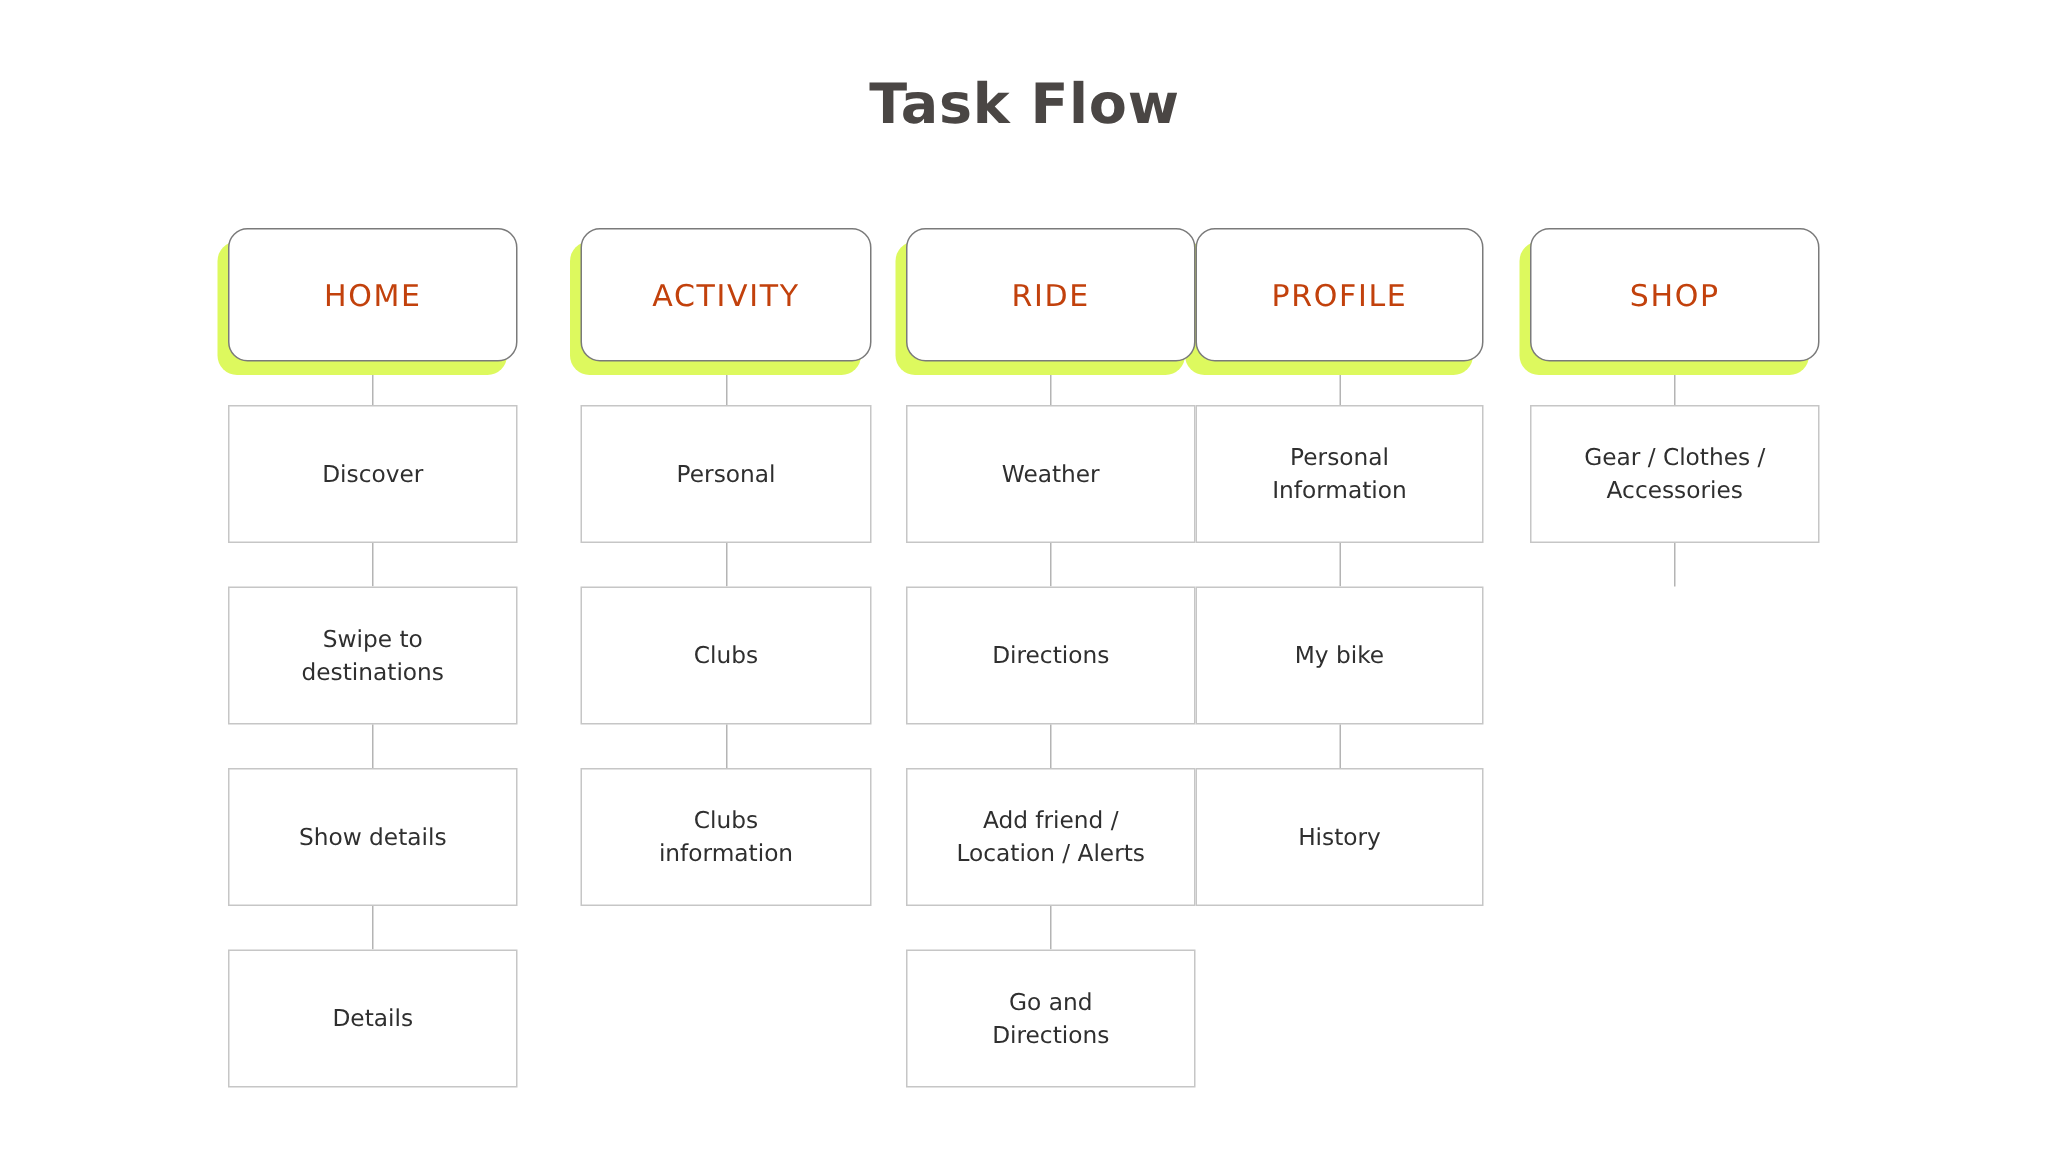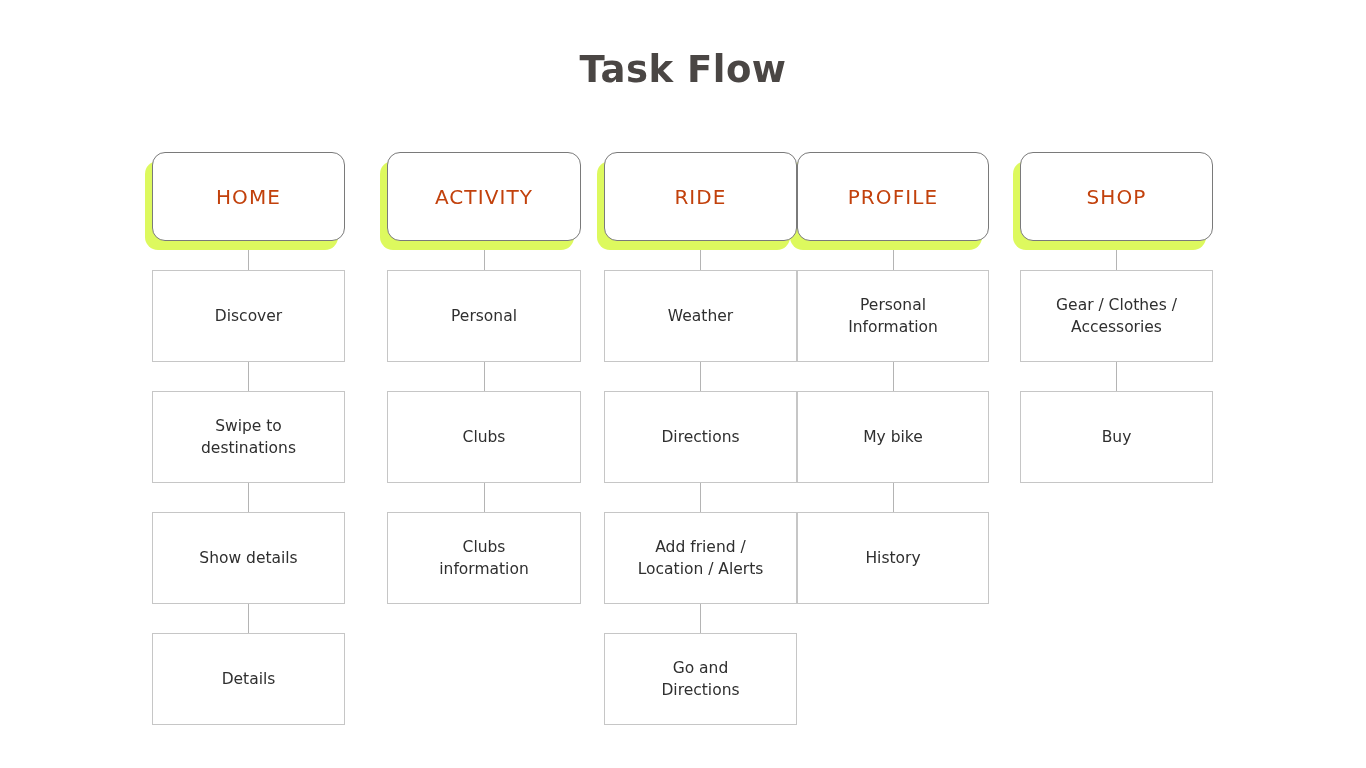--- a/index.html
+++ b/index.html
@@ -216,17 +216,14 @@
         <div class="header-box">
           <div class="header-label">SHOP</div>
         </div>
       </div>
       <div class="connector"></div>
       <div class="step-box">
         <div class="step-label">Gear / Clothes /
 Accessories</div>
       </div>
       <div class="connector"></div>
-      <div class="step-box">
-        <div class="step-label">Buy</div>
-      </div>
     </div>
   </div>
 
 </body></html>

